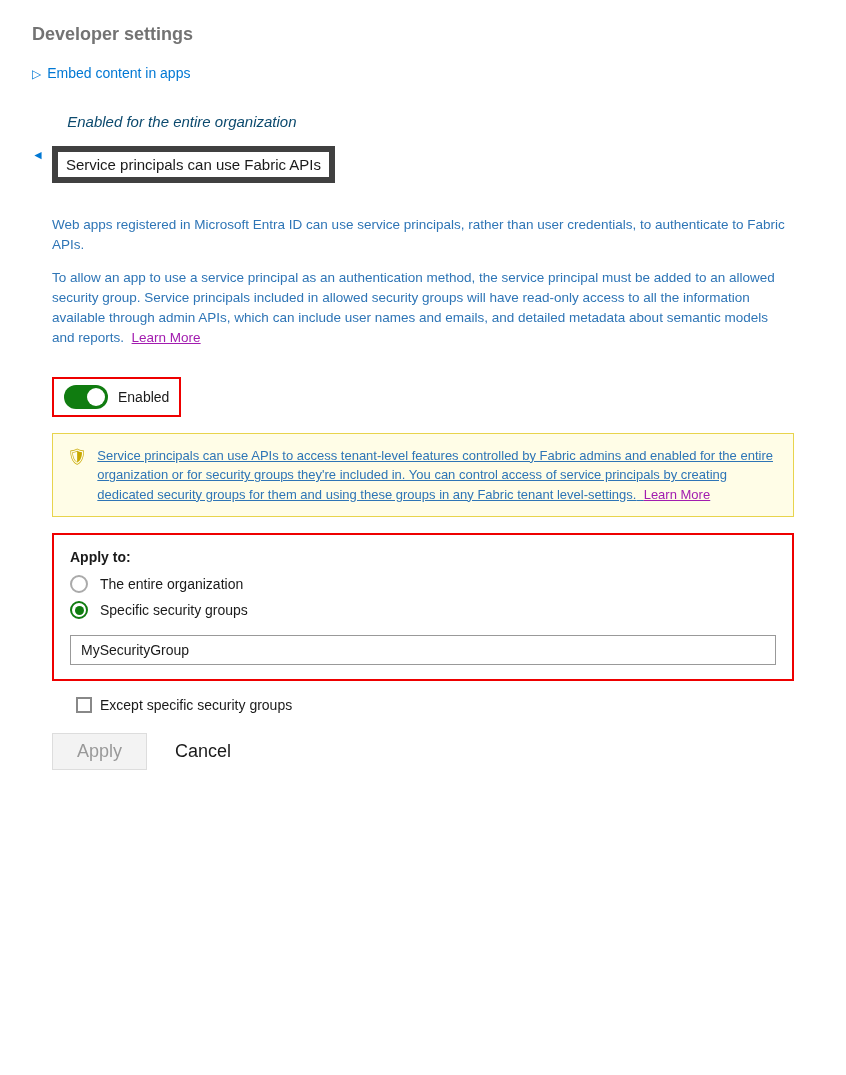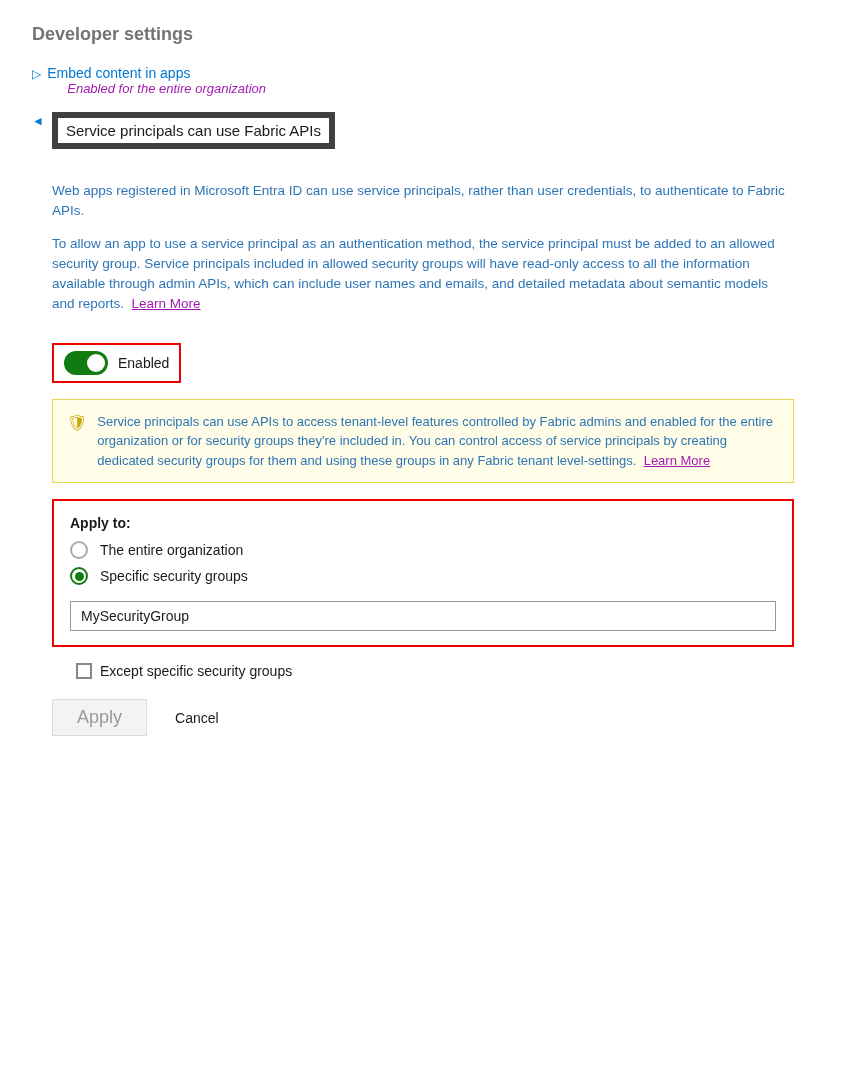--- a/index.html
+++ b/index.html
@@ -40,23 +40,24 @@
 
     .section-title-link {
       color: #0078d4;
       font-size: 14px;
       font-weight: 400;
       text-decoration: none;
     }
 
     .section-subtitle {
       font-style: italic;
-      color: #a21caf;
-      font-size: 13px;
+      color: #0c4a6e;
+      font-size: 15px;
       margin-left: 20px;
+      margin-top: 32px;
     }
 
     .section-header-row {
       display: flex;
       align-items: flex-start;
       gap: 8px;
       margin-bottom: 16px;
     }
 
     .section-main-title {
@@ -122,20 +123,21 @@
       color: #c8a800;
       font-size: 16px;
       flex-shrink: 0;
       margin-top: 1px;
     }
 
     .warning-text {
       color: #2e75b6;
       font-size: 13px;
       line-height: 1.5;
+      text-decoration: underline;
     }
 
     .apply-to-box {
       border: 2px solid #e00;
       padding: 14px 16px;
       margin-bottom: 16px;
     }
 
     .apply-to-label {
       font-size: 14px;
@@ -228,21 +230,21 @@
       font-size: 18px;
       cursor: not-allowed;
       font-family: 'Segoe UI', Arial, sans-serif;
     }
 
     .btn-cancel {
       background: transparent;
       color: #1a1a1a;
       border: none;
       padding: 7px 12px;
-      font-size: 14px;
+      font-size: 18px;
       cursor: pointer;
       font-family: 'Segoe UI', Arial, sans-serif;
       font-weight: 500;
     }
 
     .section-content {
       padding: 16px 20px;
     }
 
     .top-section-row {

